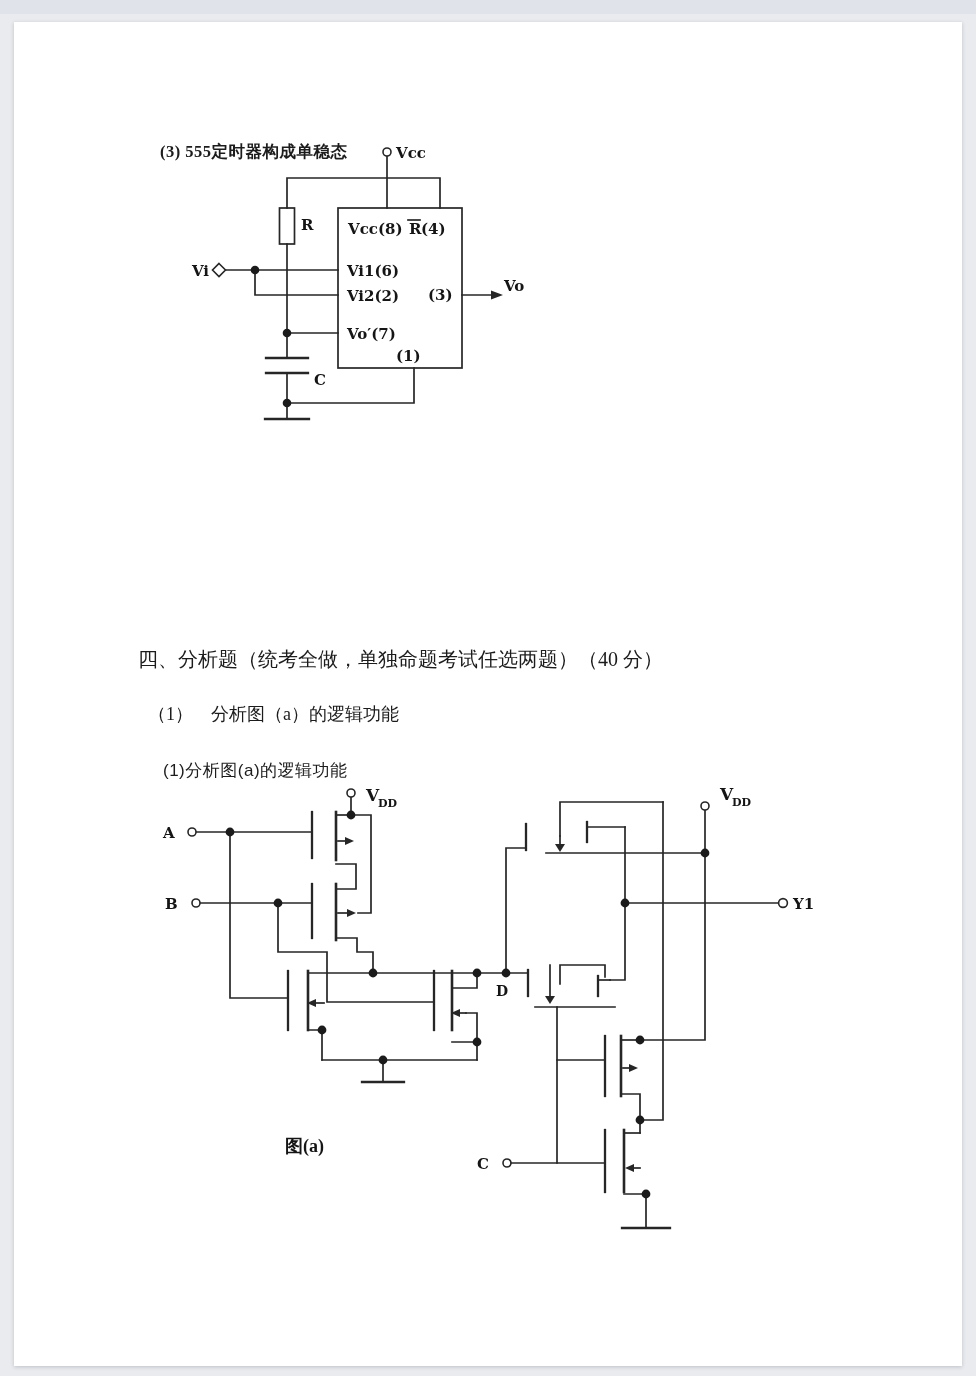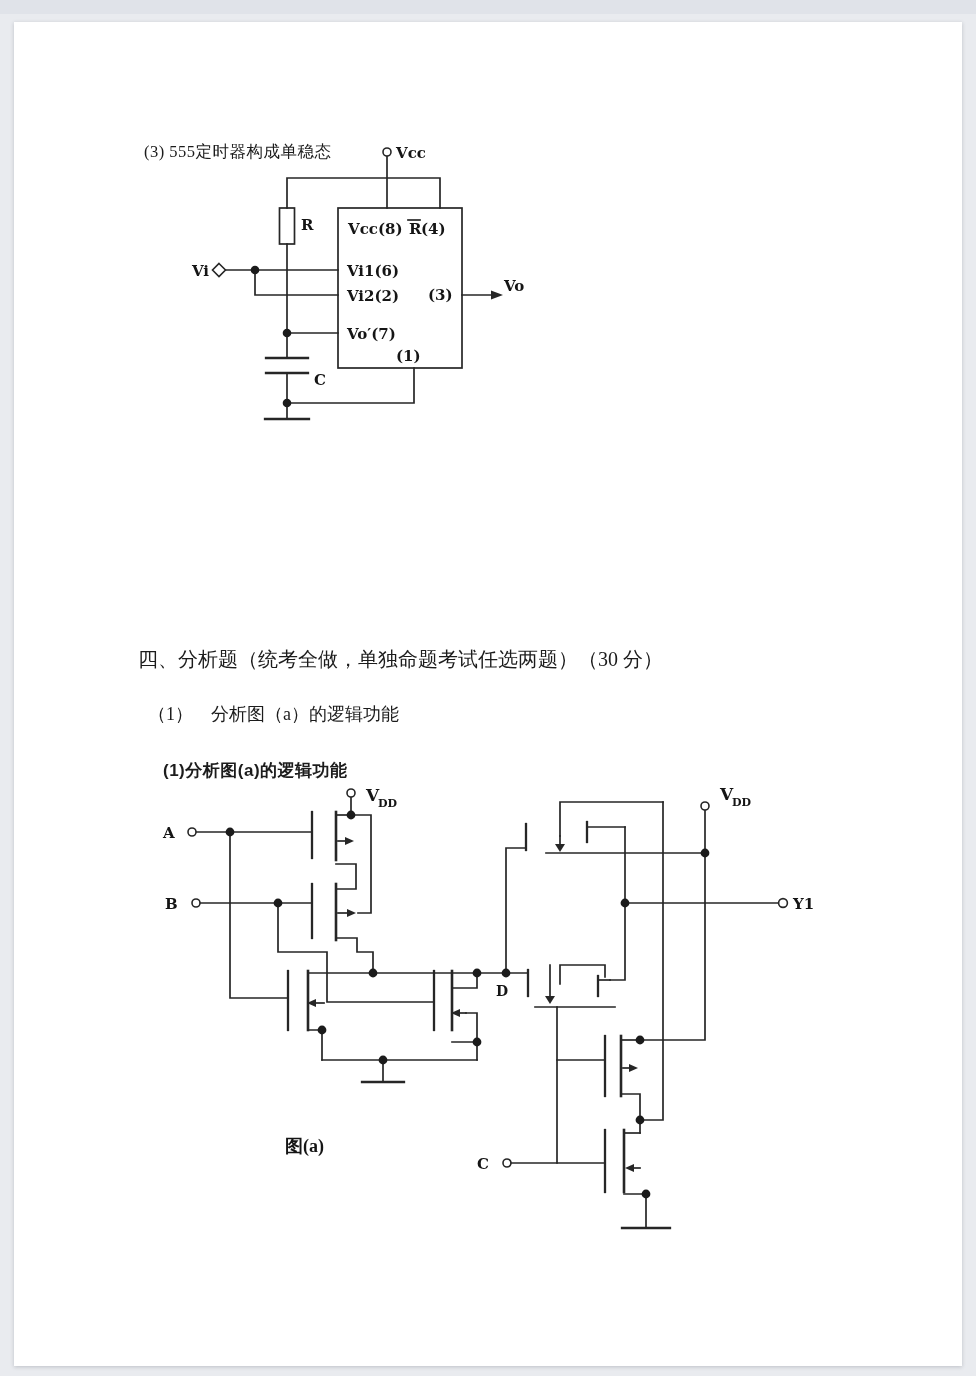--- a/index.html
+++ b/index.html
@@ -1,24 +1,24 @@
 <!DOCTYPE html>
 <html><head>
 <meta charset="utf-8">
 <style>
   html,body{margin:0;padding:0;width:976px;height:1376px;background:#e9ebef;
     font-family:"Liberation Serif", serif;}
   .topstrip{position:absolute;left:0;top:0;width:976px;height:14px;background:#e0e3e9;}
   .paper{position:absolute;left:14px;top:22px;width:948px;height:1344px;background:#ffffff;
     box-shadow:0 1px 4px rgba(40,45,60,.22);}
   .h{position:absolute;color:#1c1c1c;white-space:pre;}
-  .h-q3{left:144px;top:141px;font-size:16.5px;font-weight:400;letter-spacing:.5px;}
+  .h-q3{left:160px;top:141px;font-size:16.5px;font-weight:700;letter-spacing:.5px;}
   .h-q4{left:138px;top:646px;font-size:20px;}
   .h-item{left:148px;top:702px;font-size:18px;}
-  .h-cap{left:163px;top:759px;font-size:17px;font-weight:bold;
+  .h-cap{left:163px;top:759px;font-size:17px;font-weight:normal;
     font-family:"Liberation Sans", sans-serif;letter-spacing:.5px;}
   svg{position:absolute;overflow:visible;}
   .wire{stroke:#262626;stroke-width:1.7;fill:none;stroke-linecap:square;}
   .bar{stroke:#262626;stroke-width:2.3;fill:none;stroke-linecap:square;}
   .chan{stroke:#262626;stroke-width:2.6;fill:none;stroke-linecap:square;}
   .dot{fill:#1b1b1b;stroke:none;}
   .term{fill:#ffffff;stroke:#262626;stroke-width:1.6;}
   .ah{fill:#262626;stroke:none;}
   .lbl{fill:#151515;font-family:"DejaVu Serif", serif;font-weight:bold;font-size:15px;}
   .lbl-sm{fill:#151515;font-family:"DejaVu Serif", serif;font-weight:bold;font-size:14px;}
@@ -26,21 +26,21 @@
   .lbl-sub{fill:#151515;font-family:"DejaVu Serif", serif;font-weight:bold;font-size:11px;}
   .lbl-fig{fill:#151515;font-family:"Liberation Serif", serif;font-weight:bold;font-size:18px;}
 </style>
 </head>
 <body>
 
 <div class="topstrip"></div>
 <div class="paper"></div>
 
 <div class="h h-q3">(3) 555定时器构成单稳态</div>
-<div class="h h-q4">四、分析题（统考全做，单独命题考试任选两题）（30 分）</div>
+<div class="h h-q4">四、分析题（统考全做，单独命题考试任选两题）（40 分）</div>
 <div class="h h-item">（1）    分析图（a）的逻辑功能</div>
 <div class="h h-cap">(1)分析图(a)的逻辑功能</div>
 
 <svg style="left:150px;top:140px;width:390px;height:300px" viewBox="150 140 390 300">
   <g>
     <line class="wire" x1="387" y1="156" x2="387" y2="208"></line>
     <polyline class="wire" points="287,208 287,178 440,178 440,208"></polyline>
     <rect class="wire" x="279.5" y="208" width="15" height="36"></rect>
     <line class="wire" x1="287" y1="244" x2="287" y2="333"></line>
     <rect class="wire" x="338" y="208" width="124" height="160"></rect>

